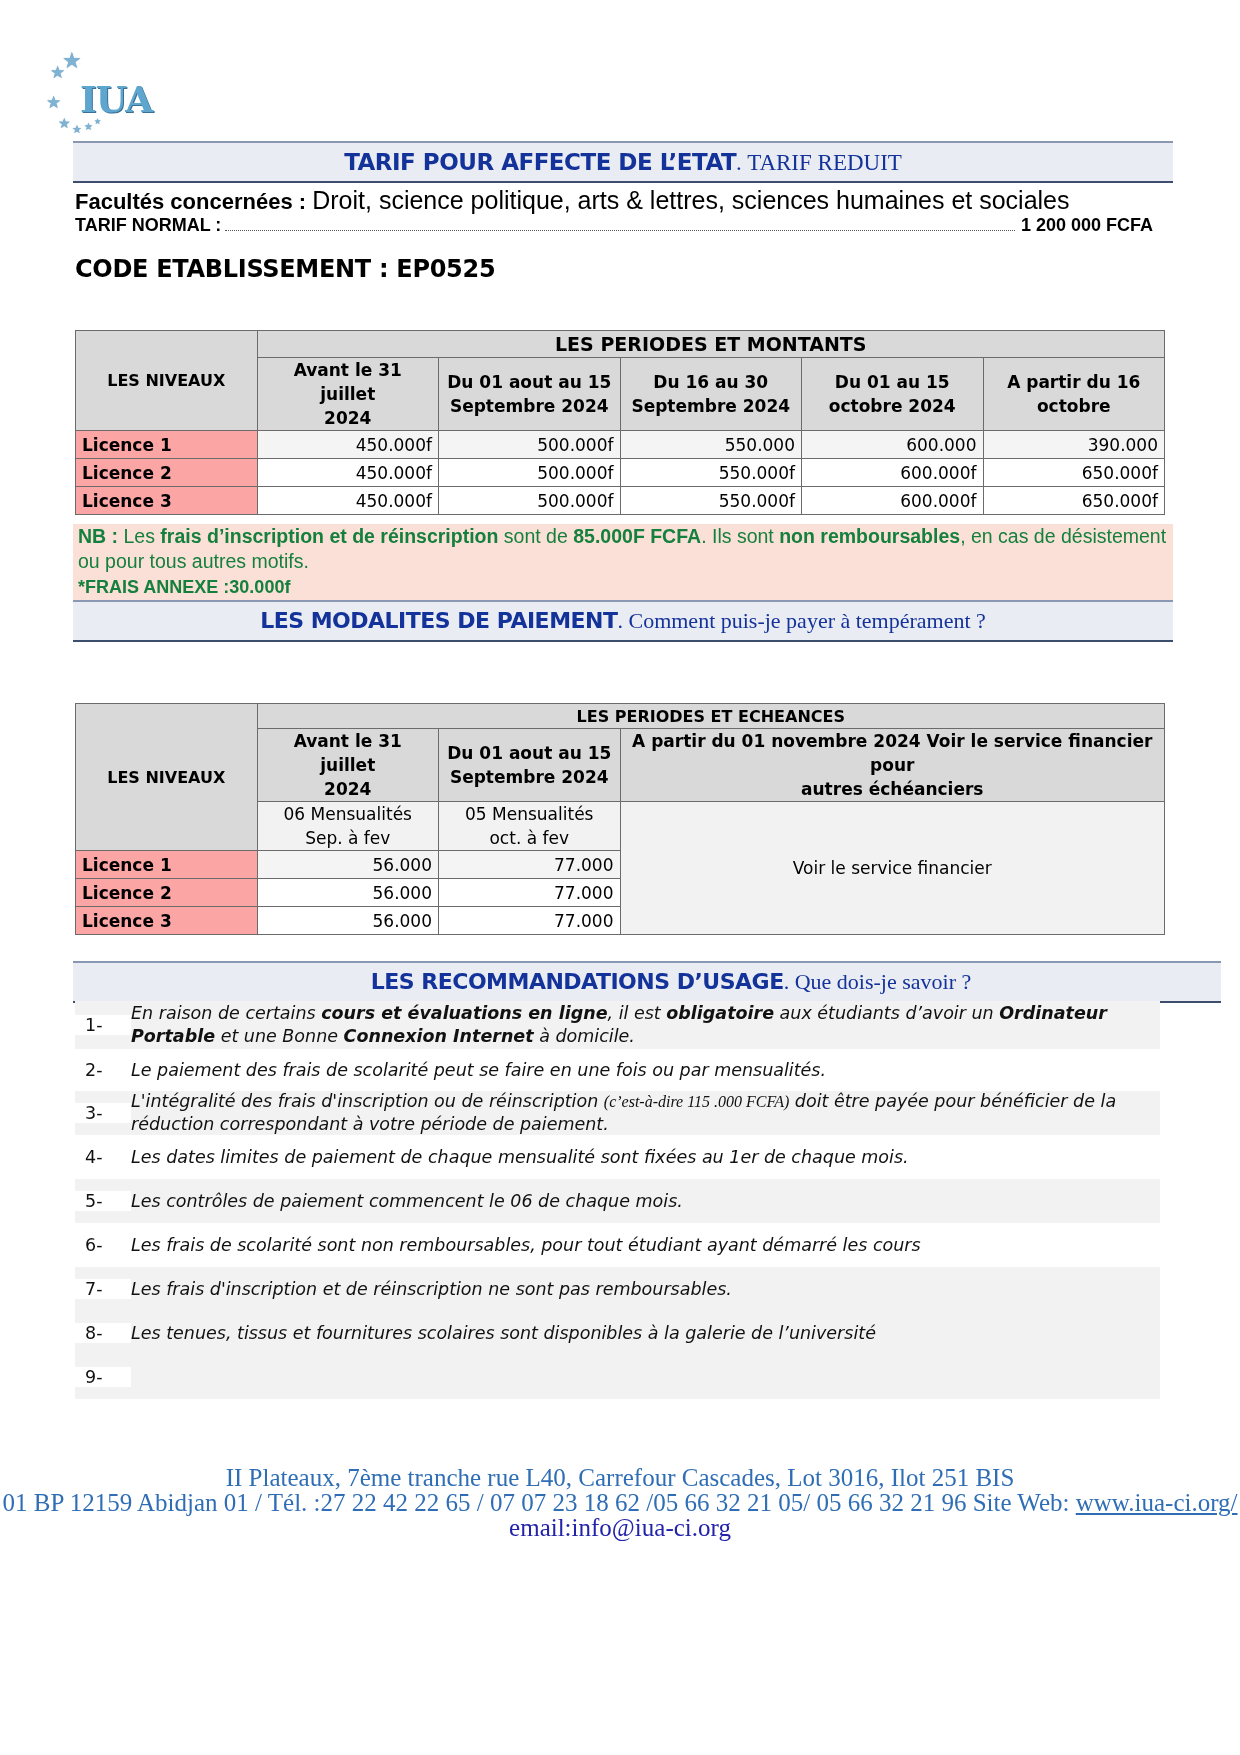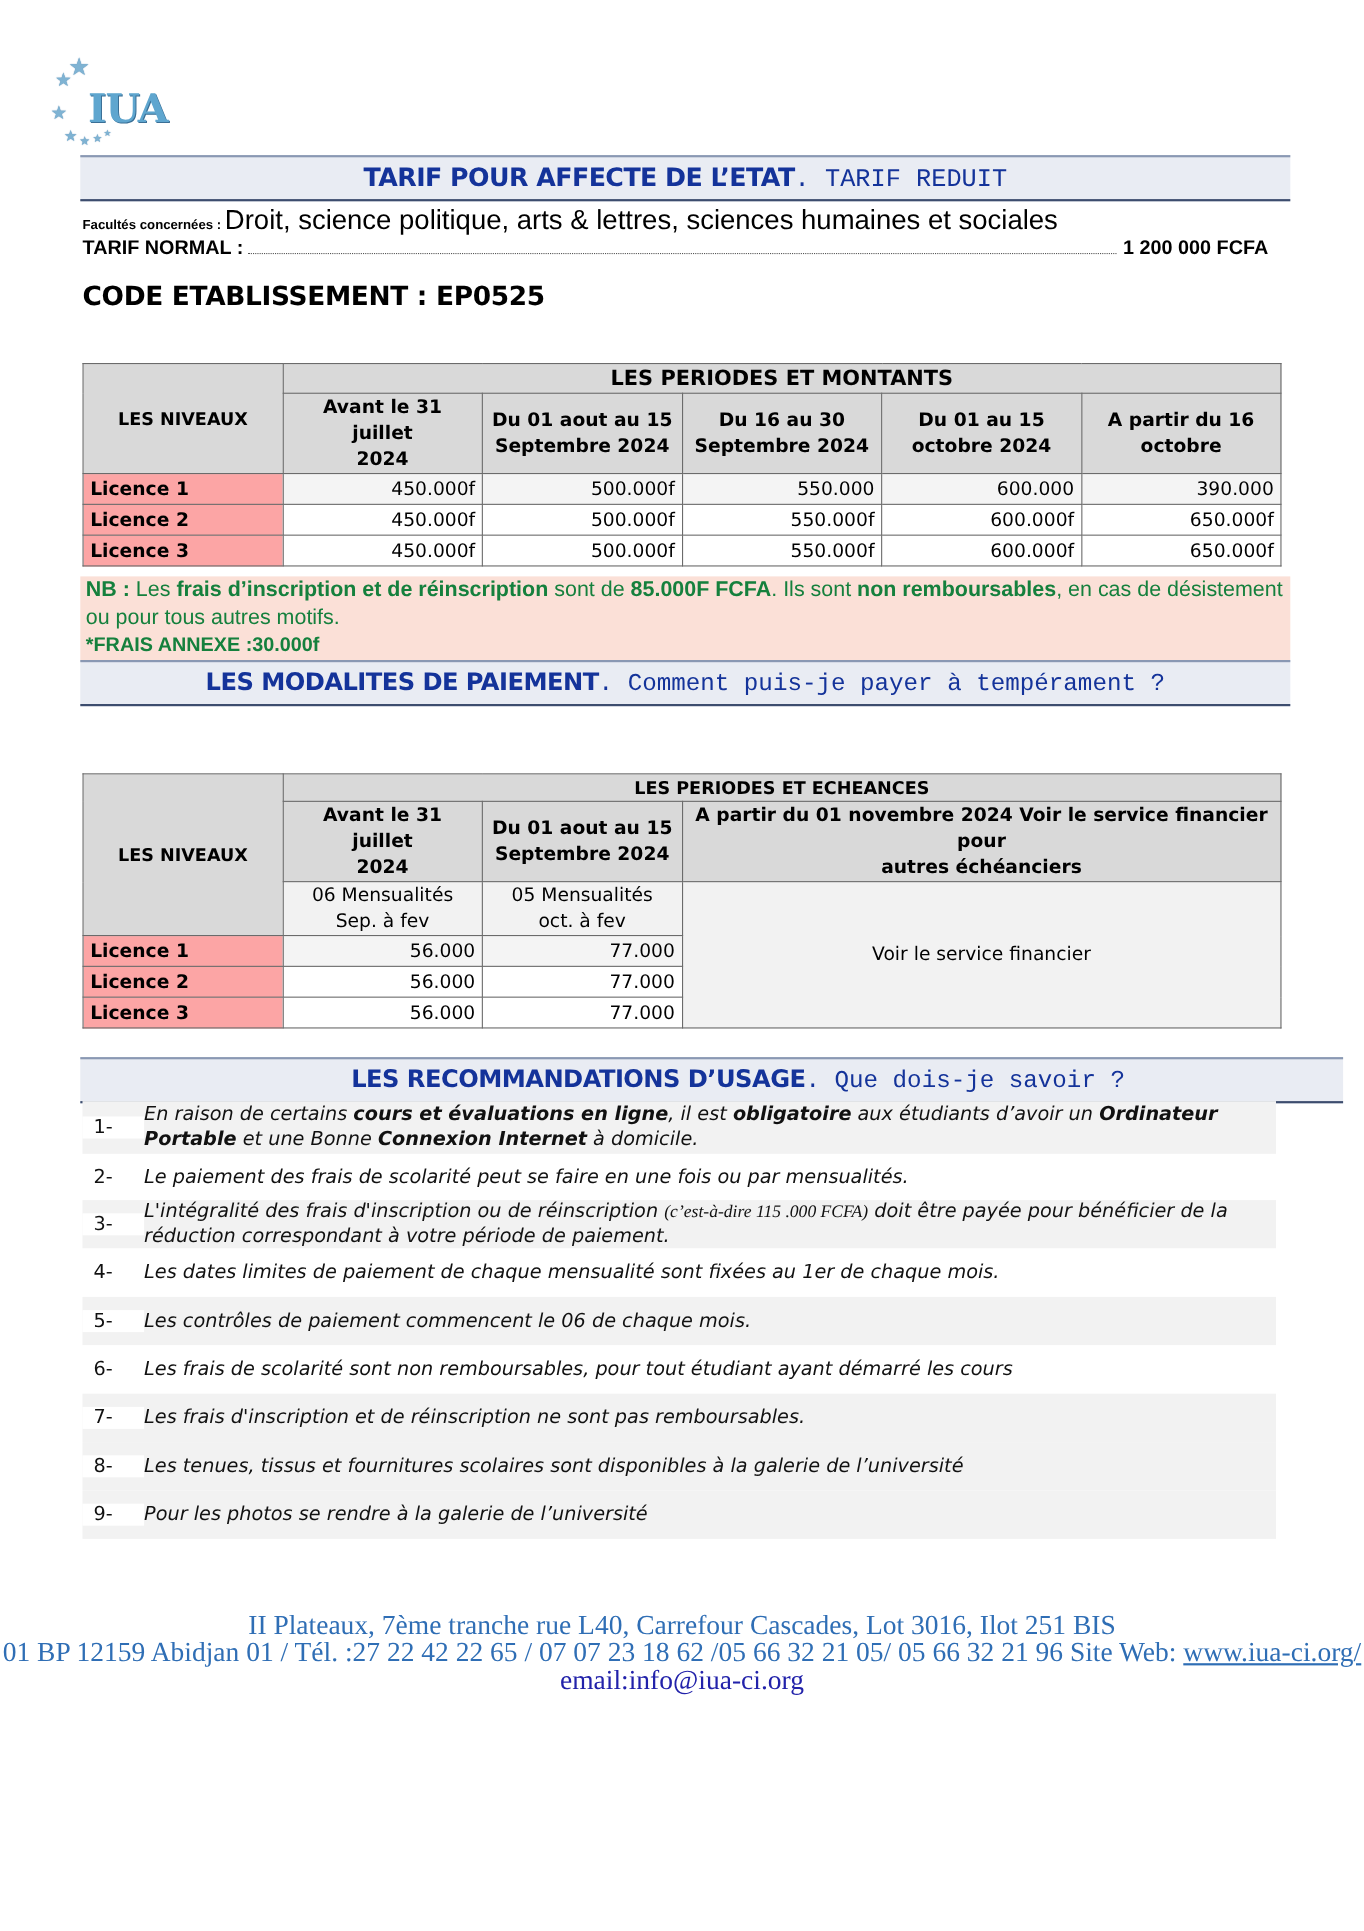--- a/index.html
+++ b/index.html
@@ -6,28 +6,28 @@
   body { width: 1240px; height: 1755px; position: relative; font-family: "Liberation Sans", sans-serif; color: #000; overflow: hidden; }
 
   
   .logo { position: absolute; left: 48px; top: 50px; width: 110px; height: 90px; }
   .logo .star { position: absolute; color: #7fb3d3; line-height: 1; text-shadow: 0 0 1px #4a7fa8; }
   .logo .iua { position: absolute; left: 32px; top: 28px; font-family: "DejaVu Serif", serif; font-weight: bold; font-size: 36px; color: #5fa6cf; letter-spacing: -1px; text-shadow: 1px 1px 0 #3a6f96; text-align: right; }
 
   
   .band { position: absolute; left: 73px; width: 1100px; background: #e9ecf3; border-top: 2px solid #8a98b3; border-bottom: 2px solid #3d4d6e; text-align: center; color: #14339a; }
   .band .big { font-weight: bold; font-family: "DejaVu Sans", sans-serif; letter-spacing: -0.5px; }
-  .band .small { font-family: Liberation Mono, monospace; margin-top: 32px; }
+  .band .small { font-family: Liberation Serif, serif; margin-top: 32px; }
 
   .band1 { top: 141px; height: 38px; line-height: 38px; }
   .band1 .big { font-size: 23px; }
   .band1 .small { font-size: 23px; }
 
   .fac { position: absolute; left: 75px; top: 186px; font-size: 25px; font-family: "Liberation Sans", sans-serif; }
-  .fac .lbl { font-size: 12px; font-weight: bold; }
+  .fac .lbl { font-size: 22px; font-weight: bold; }
   .tarif-normal { position: absolute; left: 75px; top: 215px; width: 1078px; font-size: 18px; font-weight: bold; display: flex; align-items: baseline; }
   .tarif-normal .dots { flex: 1; border-bottom: 1px dotted #555; margin: 0 6px 4px 4px; }
   .code { position: absolute; left: 75px; top: 255px; font-size: 24px; font-weight: bold; font-family: "DejaVu Sans", sans-serif; letter-spacing: -0.3px; }
 
   
   table.grid { position: absolute; border-collapse: collapse; font-family: "DejaVu Sans", sans-serif; }
   table.grid td { border: 1.5px solid #6b6b6b; padding: 0 6px; }
   .hdr { background: #d9d9d9; font-weight: bold; text-align: center; }
   .lvl { background: #fca5a5; font-weight: bold; text-align: left; font-size: 19px; }
   .num { text-align: right; font-size: 19px; background: #fff; }
@@ -234,21 +234,20 @@
     <div class="rec g" style="height: 44px;">
       <span class="n">7-</span>
       <span class="t"><span>Les frais d'inscription et de réinscription ne sont pas remboursables.</span></span>
     </div>
     <div class="rec g" style="height: 44px;">
       <span class="n">8-</span>
       <span class="t"><span>Les tenues, tissus et fournitures scolaires  sont disponibles à la galerie de l’université</span></span>
     </div>
     <div class="rec g" style="height: 44px;">
       <span class="n">9-</span>
-      <span class="t"><span>Pour les photos se rendre à la galerie de l’université</span></span>
     </div>
   </div>
 
 <div class="footer">
   <div>II Plateaux, 7ème tranche rue L40, Carrefour Cascades, Lot 3016, Ilot 251 BIS</div>
   <div><span>01 BP 12159 Abidjan 01 / Tél. :27  22 42 22 65 / 07 07 23 18 62 /05 66 32 21 05/ 05 66 32 21 96  Site Web: </span><a>www.iua-ci.org/</a></div>
   <div class="email">email:info@iua-ci.org</div>
 </div>
 
 </body></html>

